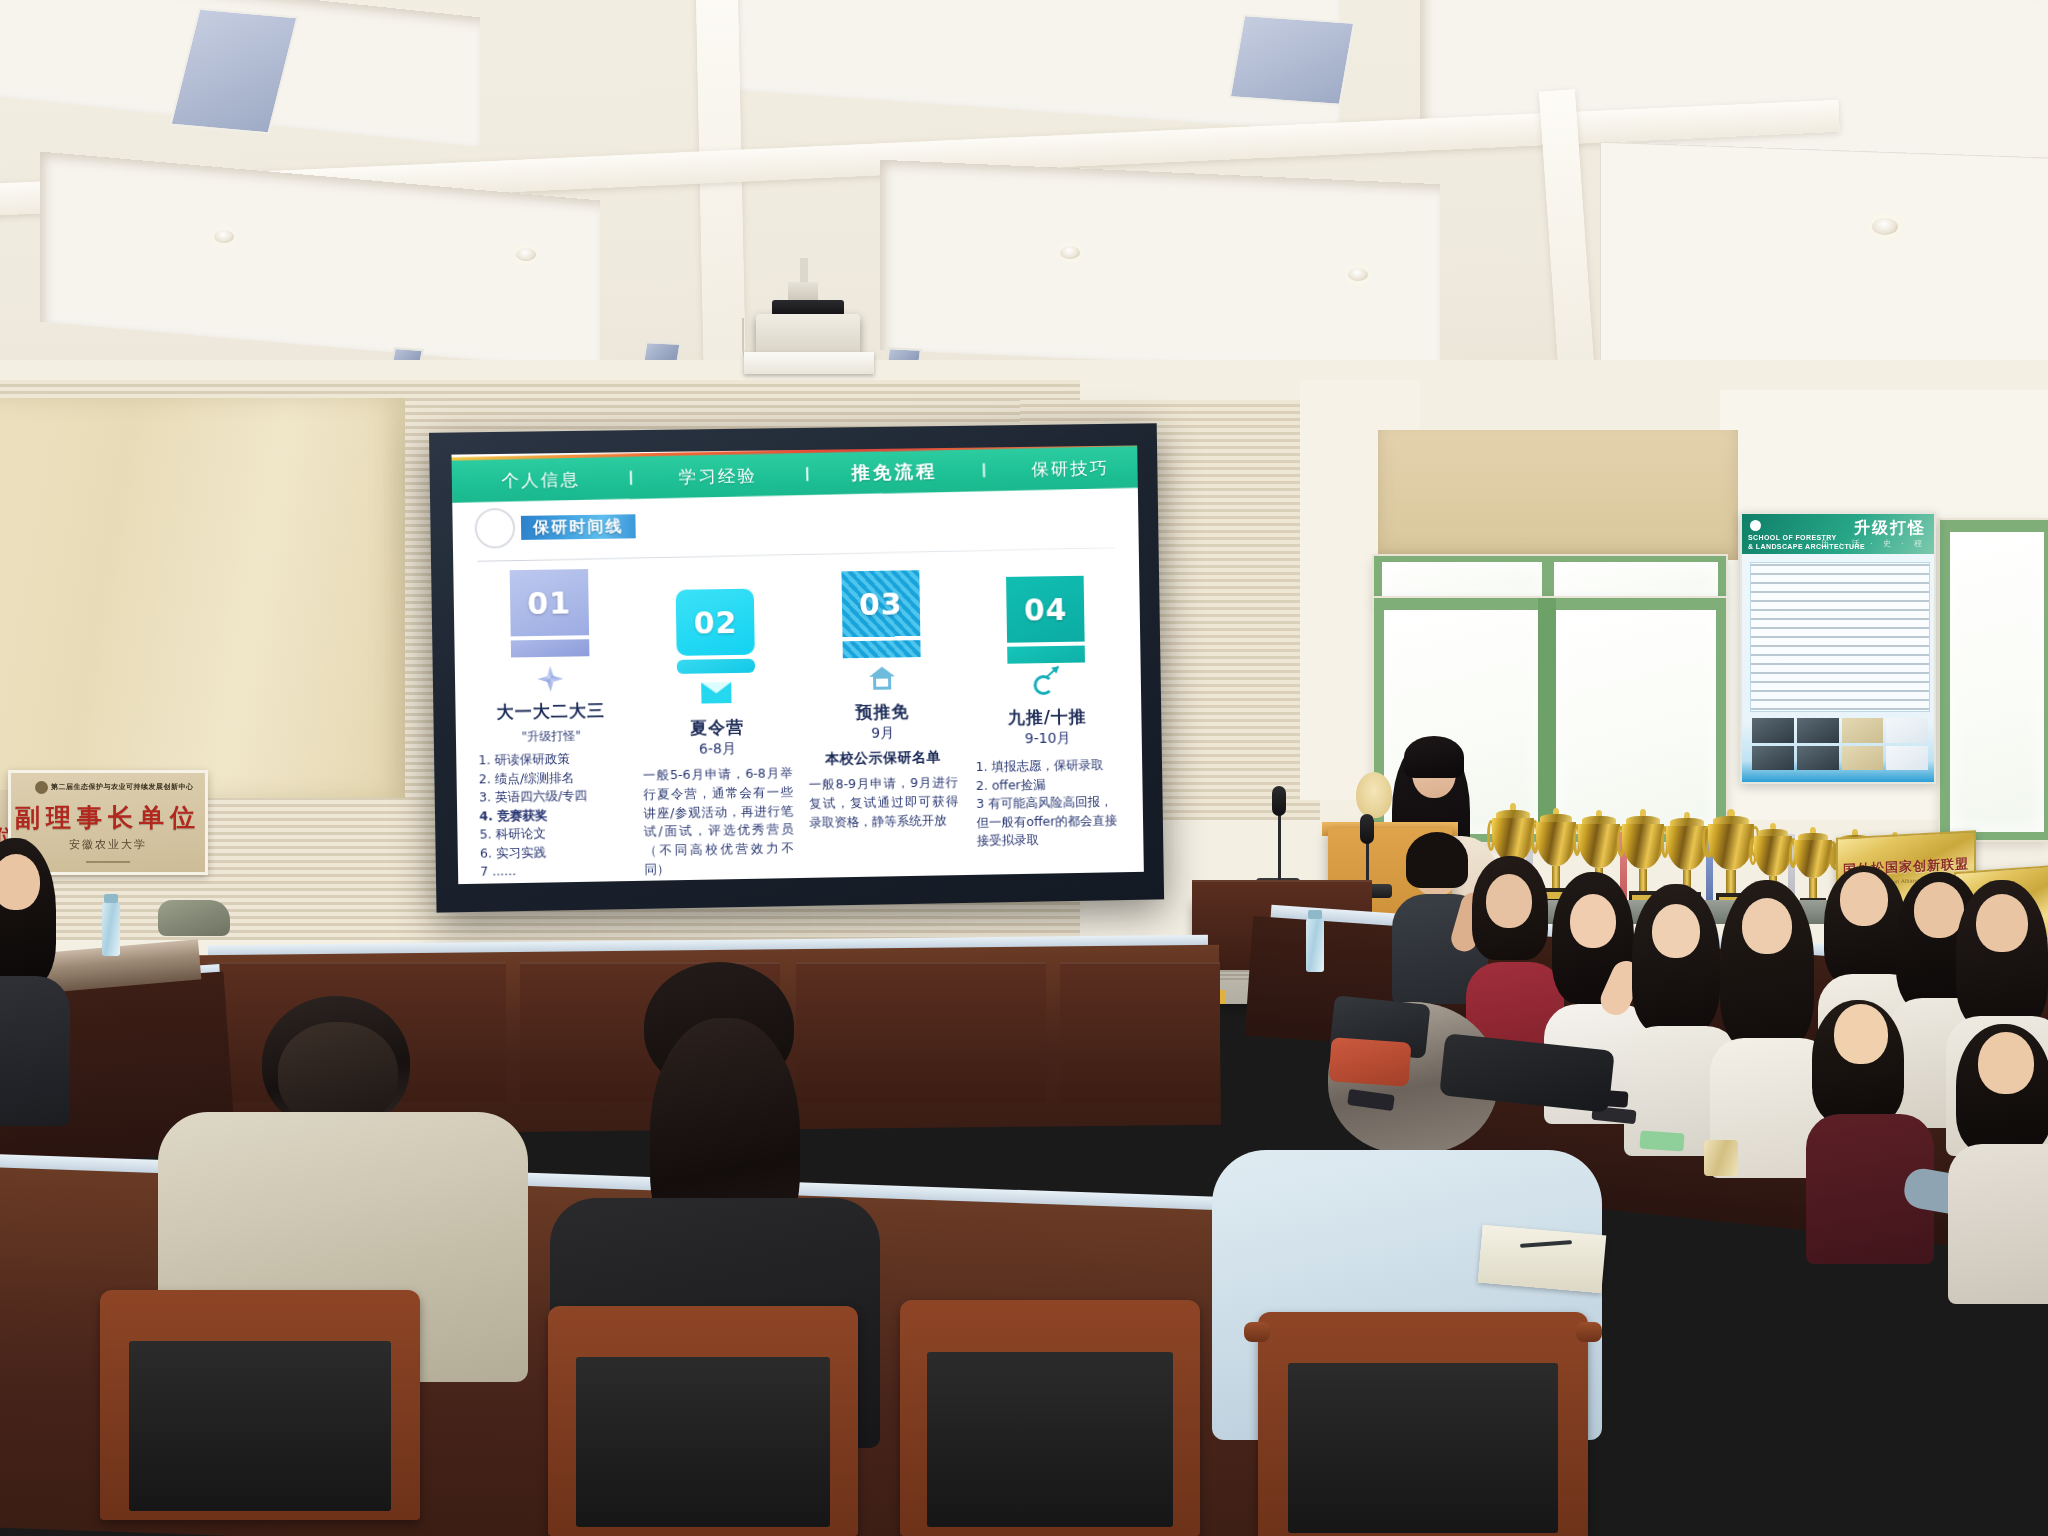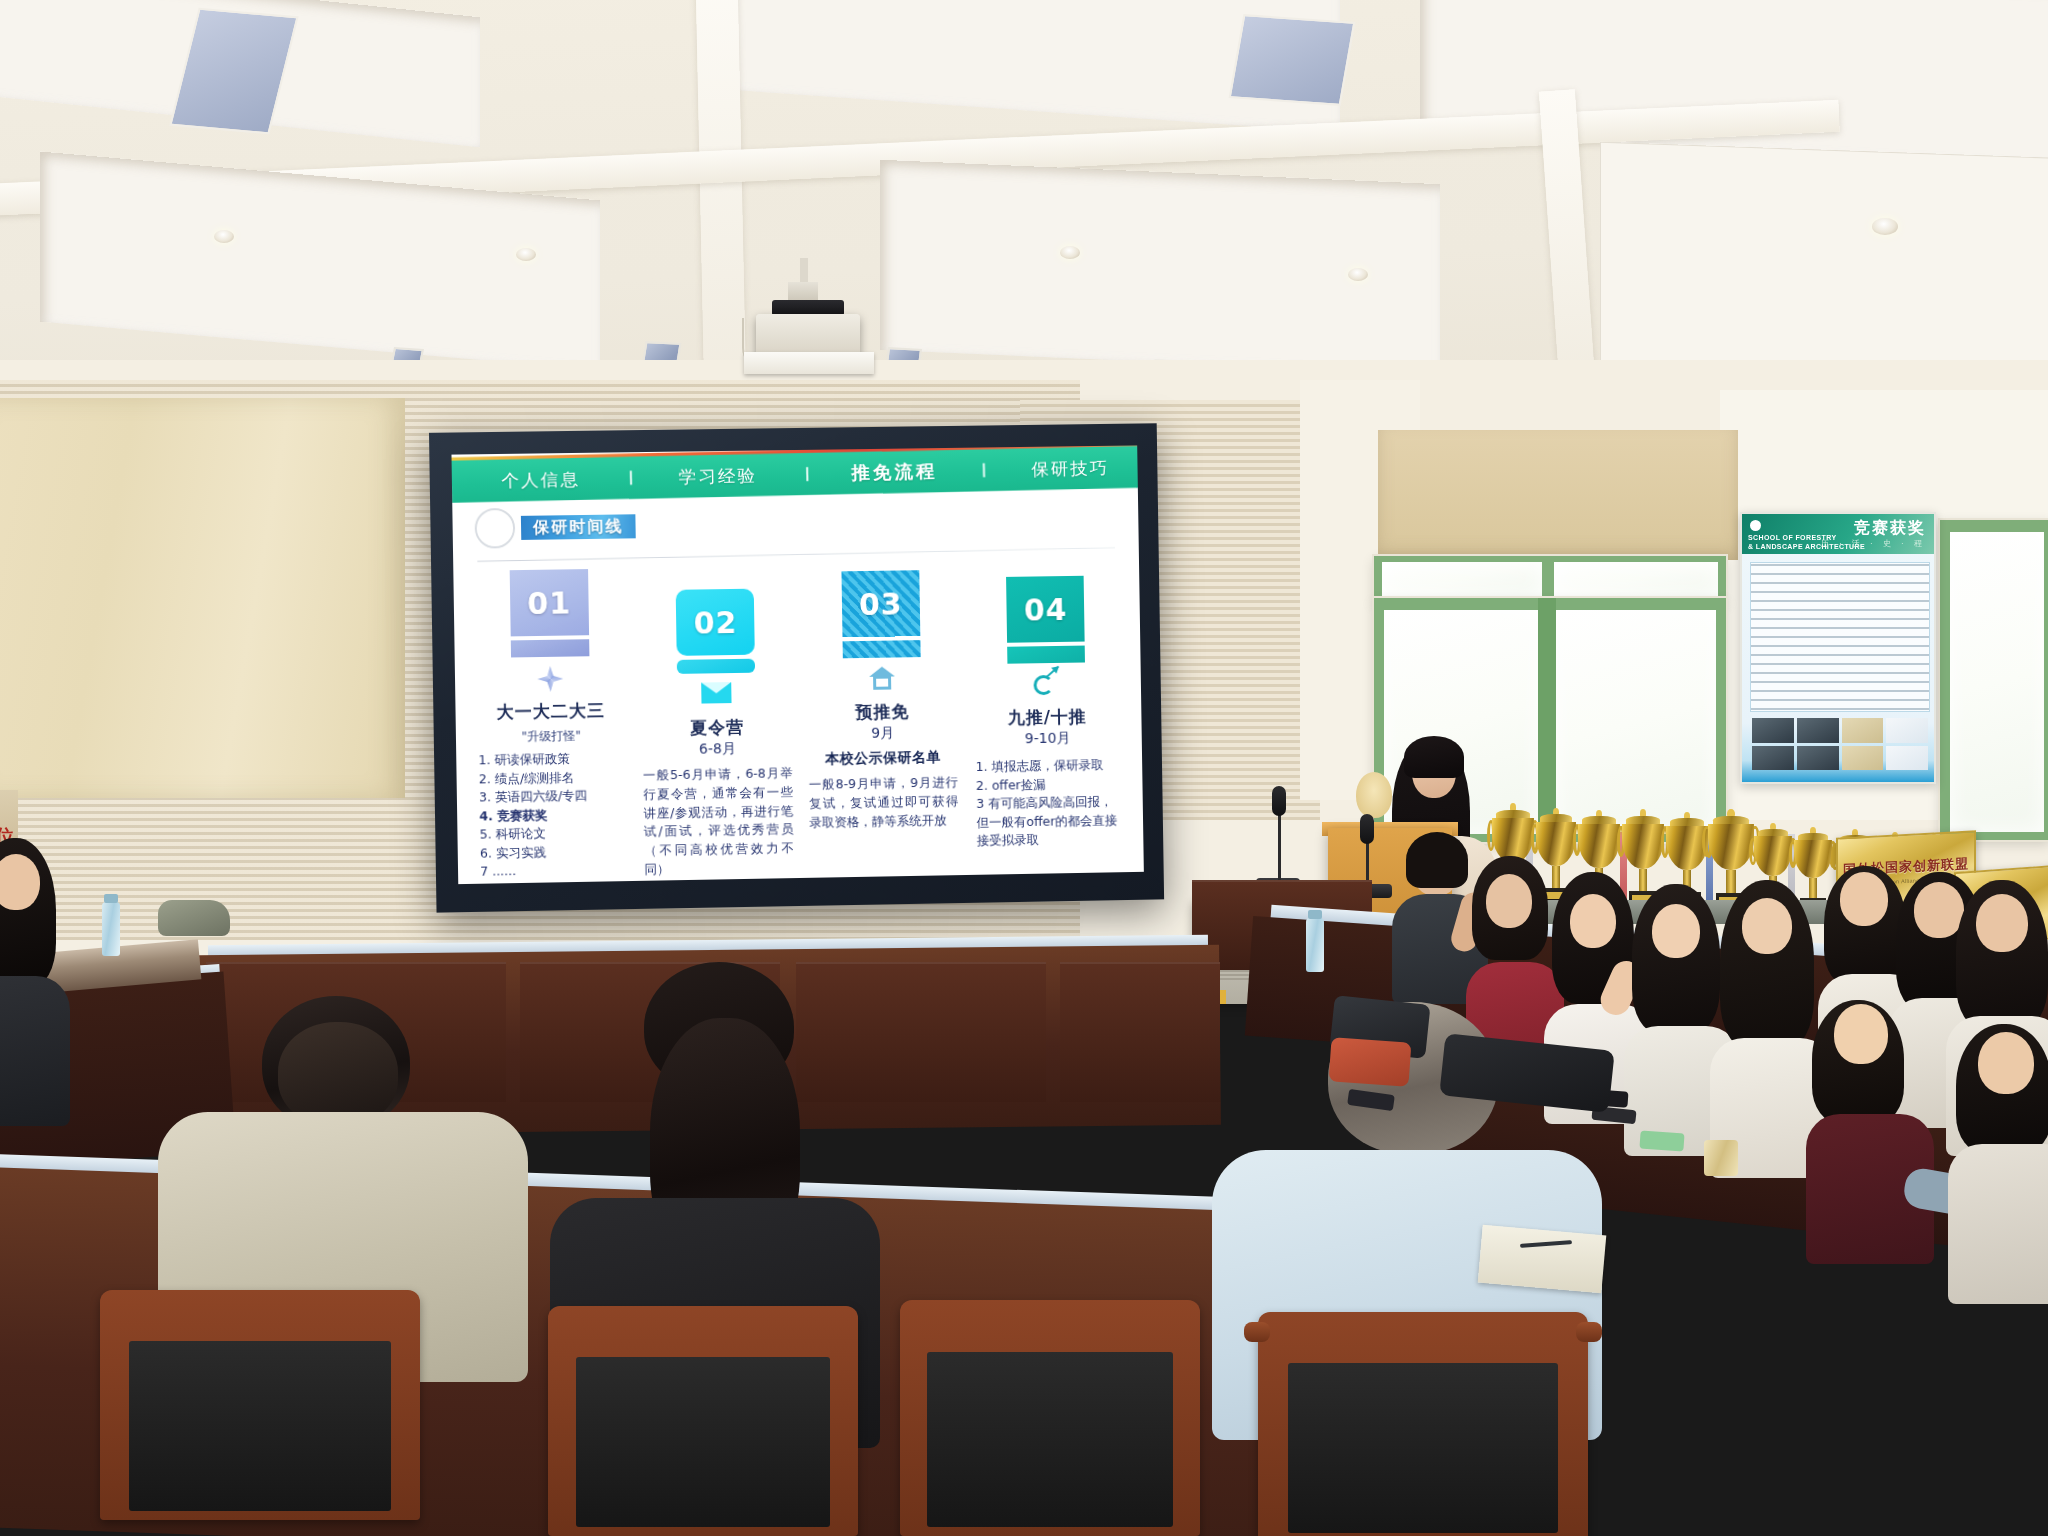--- a/index.html
+++ b/index.html
@@ -355,40 +355,47 @@
   <div class="wall-plain" style="left:0; top:360px; width:2048px; height:620px;"></div>
   <div class="wall-slat"></div>
   <div class="wall-slat-r"></div>
   <div class="wall-plain" style="left:1300px; top:380px; width:120px; height:420px; background:#f6f2e7;"></div>
   <div class="wall-plain" style="left:1720px; top:390px; width:330px; height:430px; background:#f8f5ec;"></div>
 
   <div class="curtain-l"></div>
   <div class="plaque-sliver"></div>
   <div class="plq-sliver-t">位</div>
 
+  <div class="plaque-box">
+    <div class="plaque-seal"></div>
+    <div class="plq-top">第二届生态保护与农业可持续发展创新中心</div>
+    <div class="plq-main">副理事长单位</div>
+    <div class="plq-sub">安徽农业大学</div>
+    <div class="plq-dash"></div>
+  </div>
 
   <div class="curtain-r"></div>
   <div class="win-frame" style="left:1374px; top:556px; width:352px; height:46px;"></div>
   <div class="win-glass" style="left:1382px; top:562px; width:160px; height:34px;"></div>
   <div class="win-glass" style="left:1554px; top:562px; width:164px; height:34px;"></div>
 
   <div class="win-frame" style="left:1374px; top:598px; width:352px; height:244px;"></div>
   <div class="win-glass" style="left:1384px; top:610px; width:154px; height:224px;"></div>
   <div class="win-glass" style="left:1556px; top:610px; width:160px; height:224px;"></div>
   <div class="win-mull" style="left:1538px; top:598px; width:18px; height:244px;"></div>
 
   <div class="win-frame" style="left:1940px; top:520px; width:110px; height:320px;"></div>
   <div class="win-glass" style="left:1950px; top:532px; width:94px; height:300px;"></div>
 
   <div class="poster">
     <div class="poster-hdr">
       <div class="poster-logo"></div>
       <div class="poster-en1">SCHOOL OF FORESTRY</div>
       <div class="poster-en2">&amp; LANDSCAPE ARCHITECTURE</div>
-      <div class="poster-cn">竞赛获奖</div>
+      <div class="poster-cn">升级打怪</div>
       <div class="poster-cn2">历 · 沃 · 史 · 程</div>
     </div>
     <div class="poster-body"></div>
     <div class="poster-imgs">
       <div class="pi"></div>
       <div class="pi"></div>
       <div class="pi doc"></div>
       <div class="pi wt"></div>
       <div class="pi"></div>
       <div class="pi"></div>

